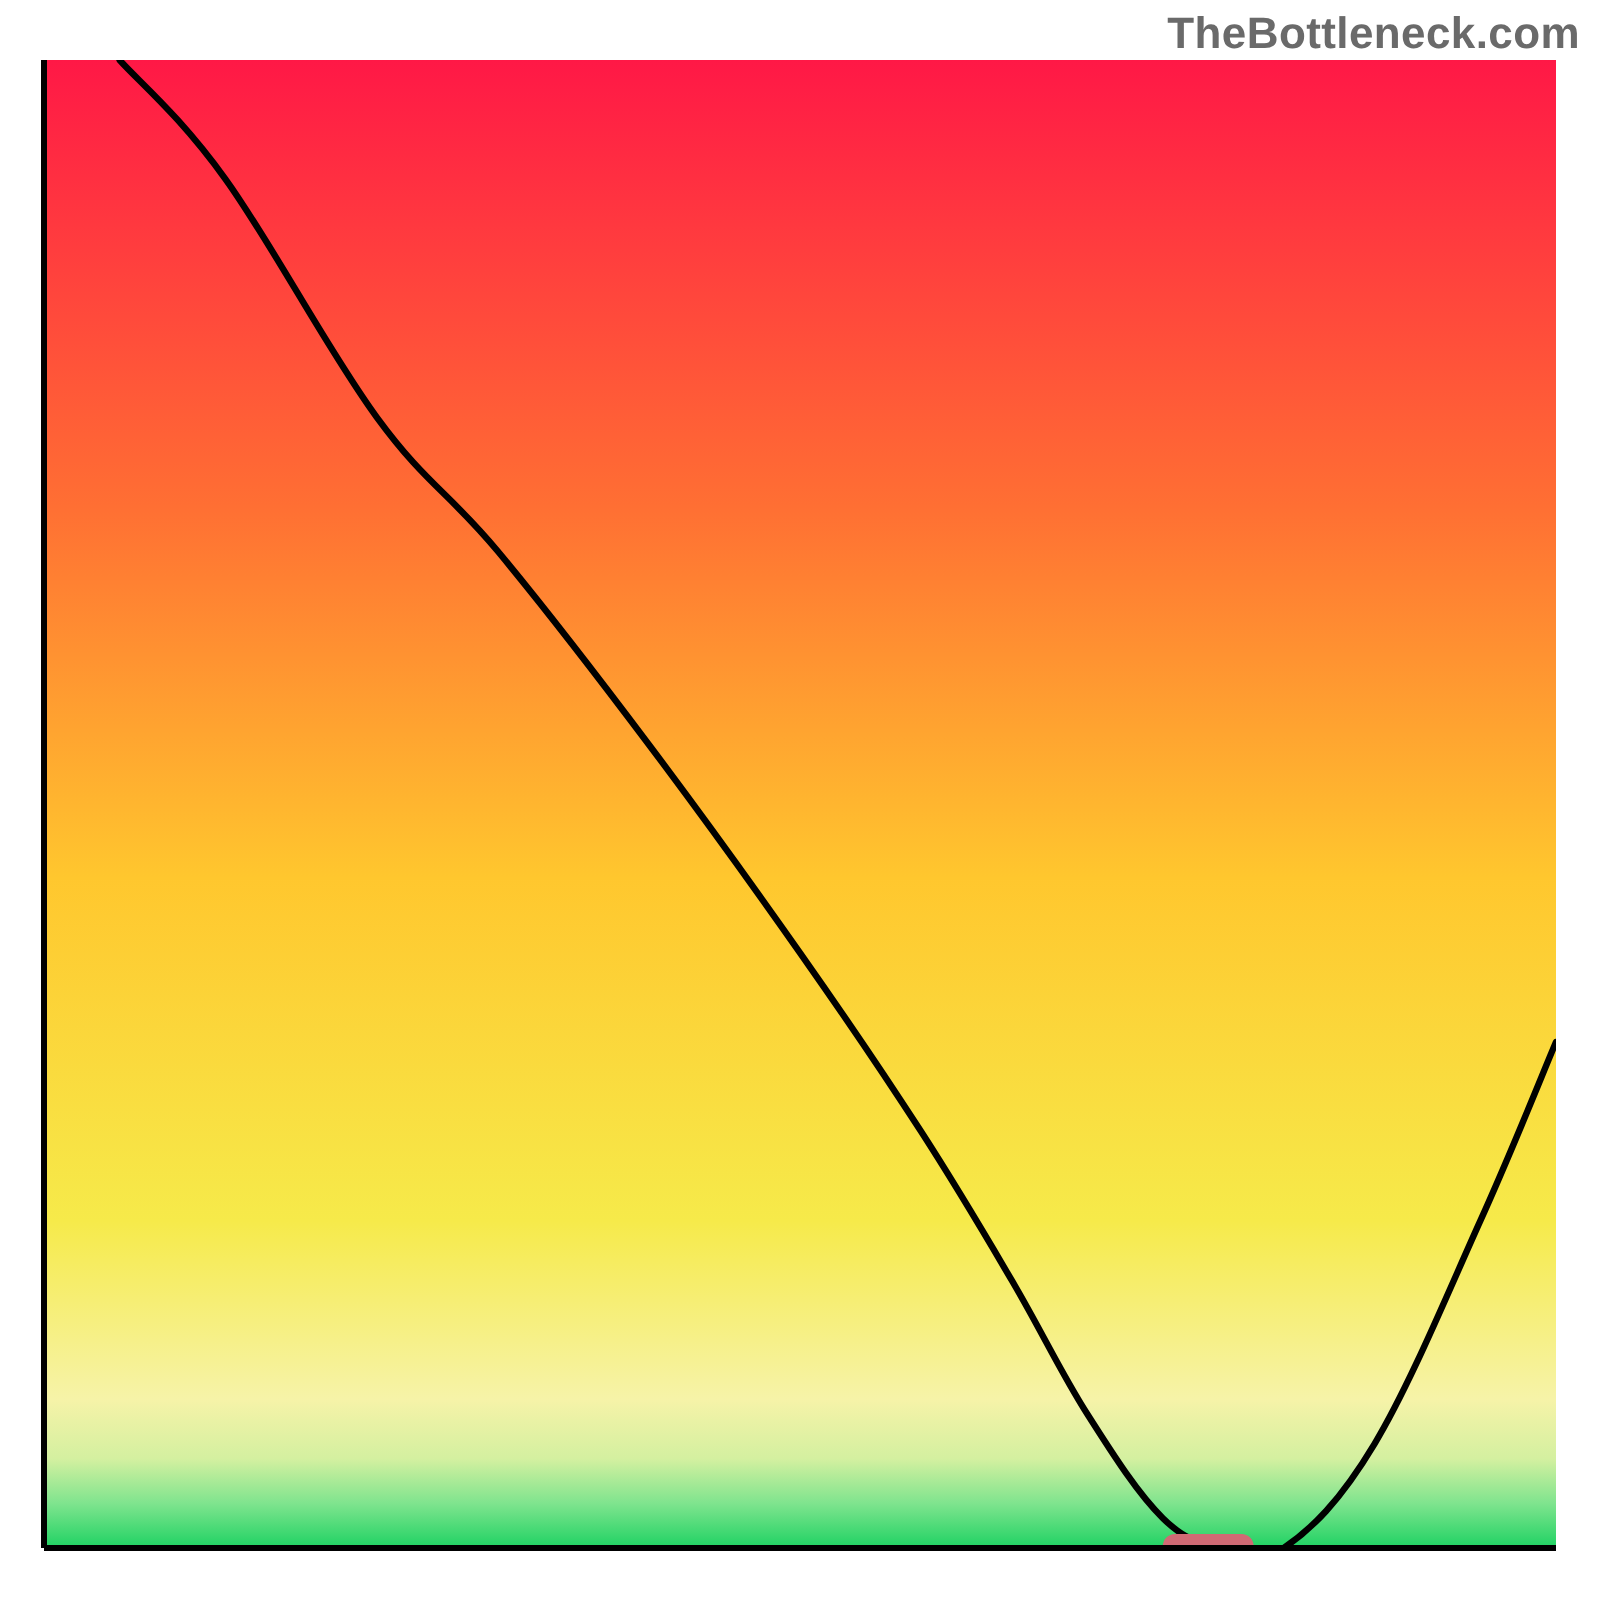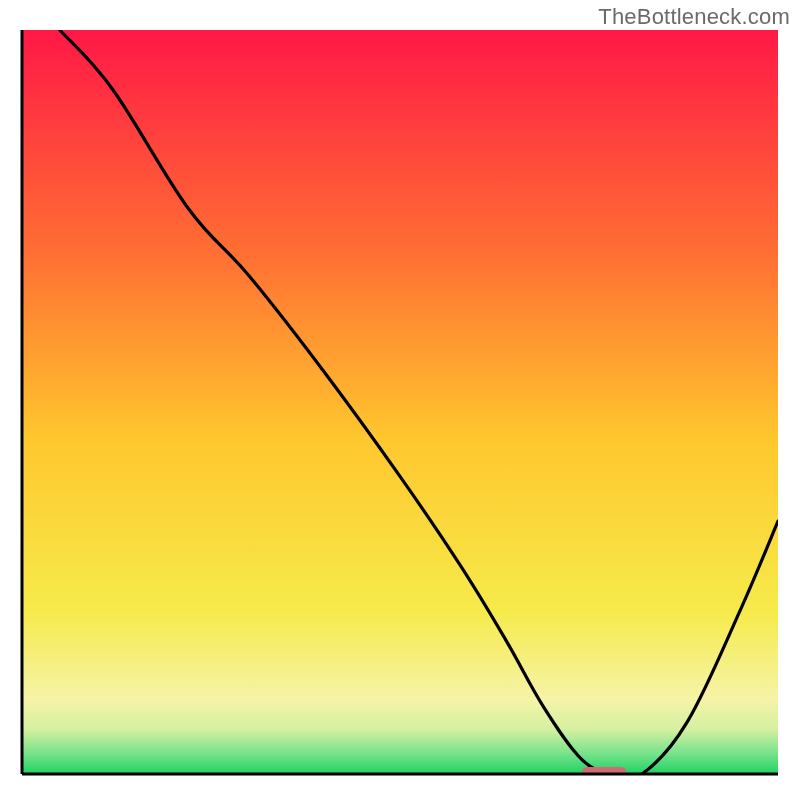--- a/index.html
+++ b/index.html
@@ -14,21 +14,21 @@
   .stage {
     position: relative;
     width: 800px;
     height: 800px;
   }
   .watermark {
     position: absolute;
     top: 4px;
     right: 10px;
     font-size: 22px;
-    font-weight: 400;
+    font-weight: 700;
     color: #6a6a6a;
     letter-spacing: 0.2px;
     user-select: none;
     margin-left: 20px;
   }
   svg {
     display: block;
   }
 </style>
 </head>

